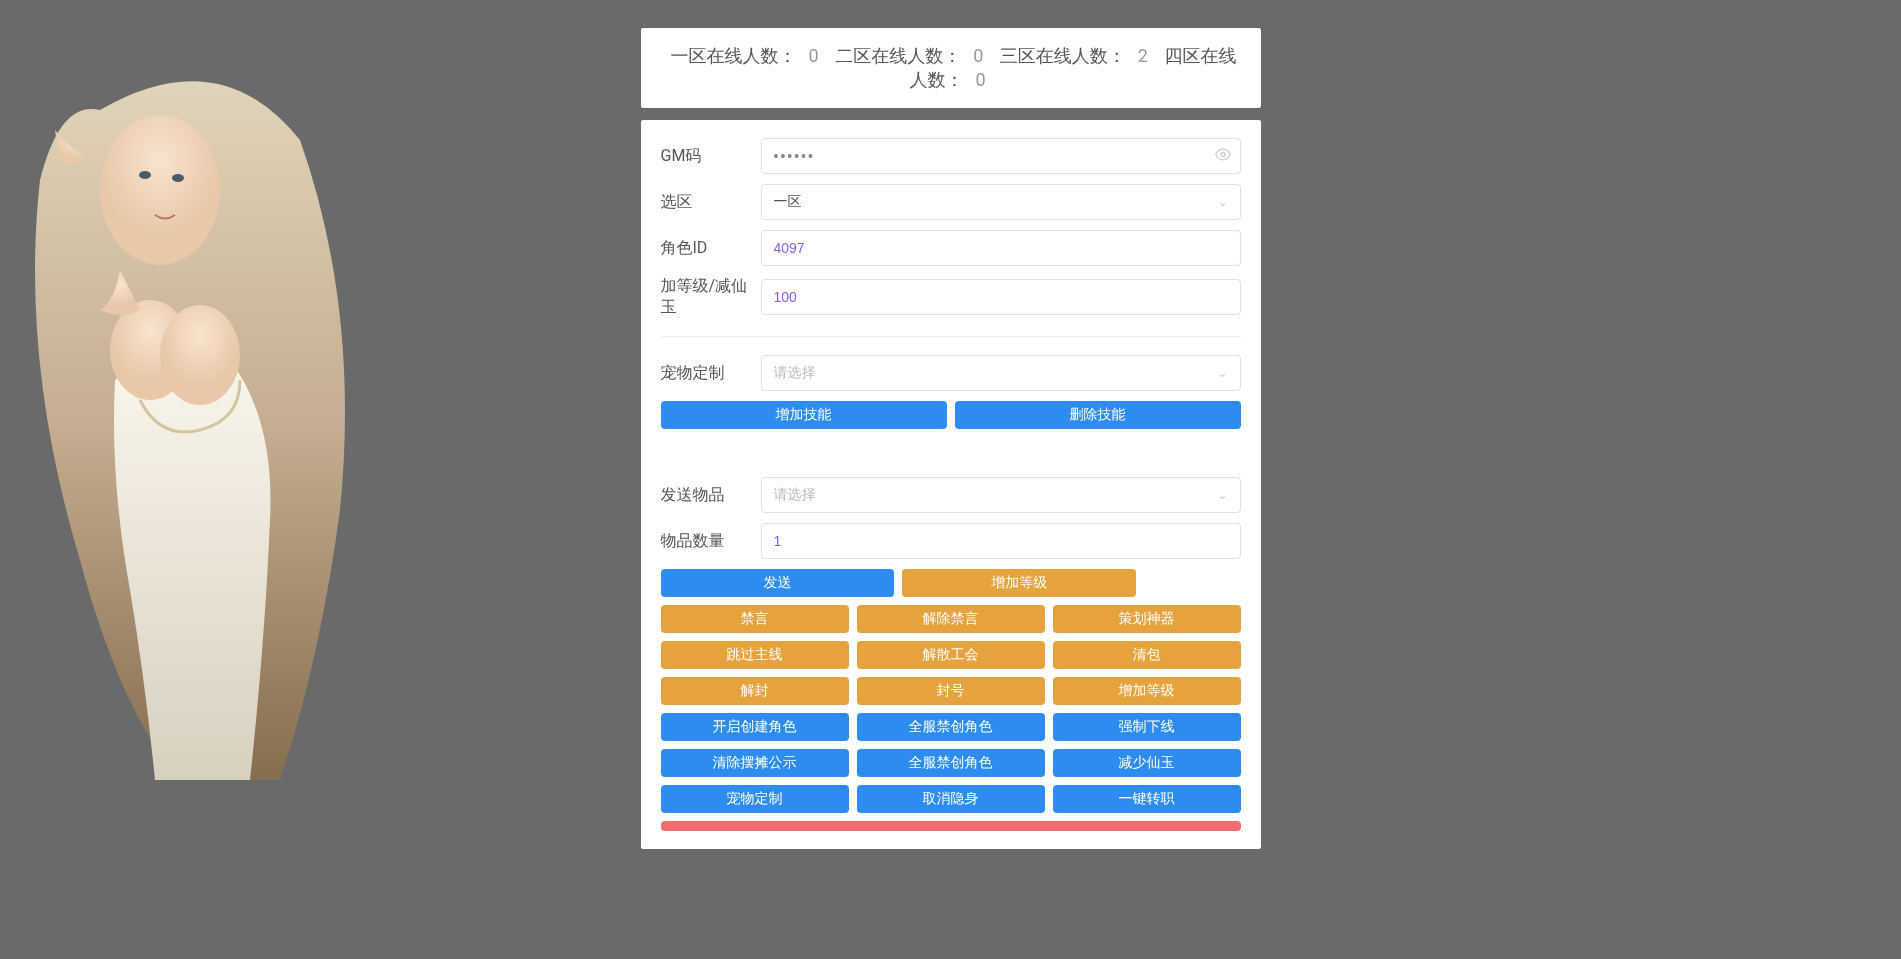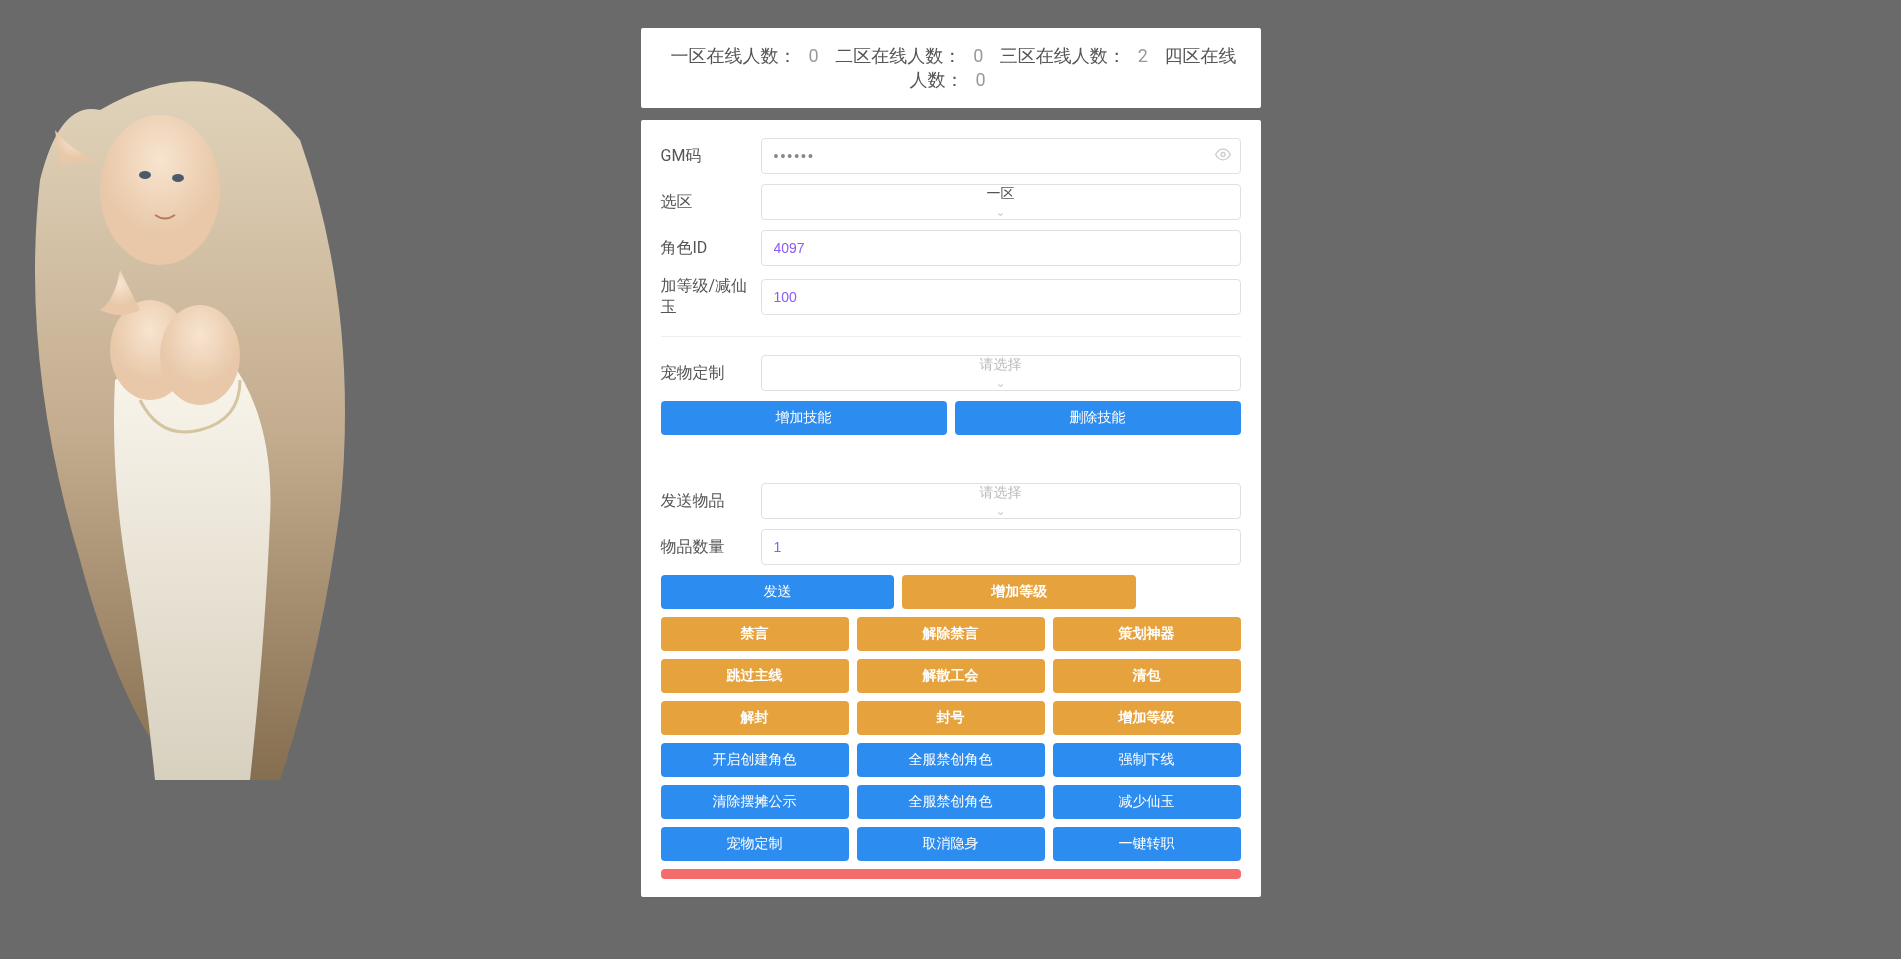--- a/index.html
+++ b/index.html
@@ -66,21 +66,20 @@
       outline: none;
       background: #fff;
     }
     .input::placeholder, .select.placeholder { color: #bbb; }
     .select {
       display: flex;
       align-items: center;
       justify-content: space-between;
       cursor: pointer;
       color: #555;
-      flex-direction: column;
     }
     .select.placeholder { color: #bbb; }
     .chevron {
       color: #ccc;
       font-size: 12px;
     }
     .eye-icon {
       position: absolute;
       right: 10px;
       top: 50%;
@@ -93,32 +92,32 @@
       background: #eee;
       margin: 18px 0;
     }
     .btn-row {
       display: flex;
       gap: 8px;
       margin-bottom: 8px;
     }
     .btn {
       flex: 1;
-      height: 34px;
+      height: 28px;
       border: none;
       border-radius: 4px;
       color: #fff;
       font-size: 14px;
       cursor: pointer;
       display: flex;
       align-items: center;
       justify-content: center;
     }
     .btn-blue { background: #2d8cf0; }
-    .btn-orange { background: #e6a23c; font-weight: bold; }
+    .btn-orange { background: #e6a23c; }
     .btn-red { background: #f56c6c; }
     .section-gap { height: 40px; }
   </style>
 </head>
 <body>
 
 <div class="character-image">
   <svg viewBox="0 0 380 720" xmlns="http://www.w3.org/2000/svg">
     <defs>
       <linearGradient id="hair" x1="0" y1="0" x2="0" y2="1">

